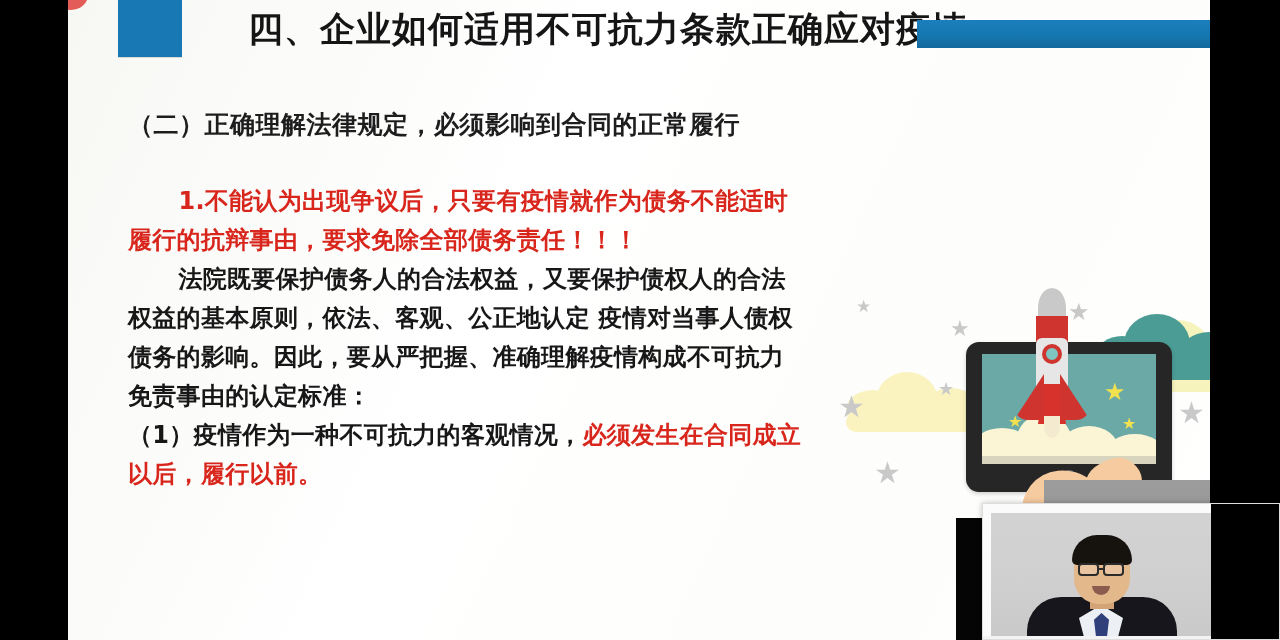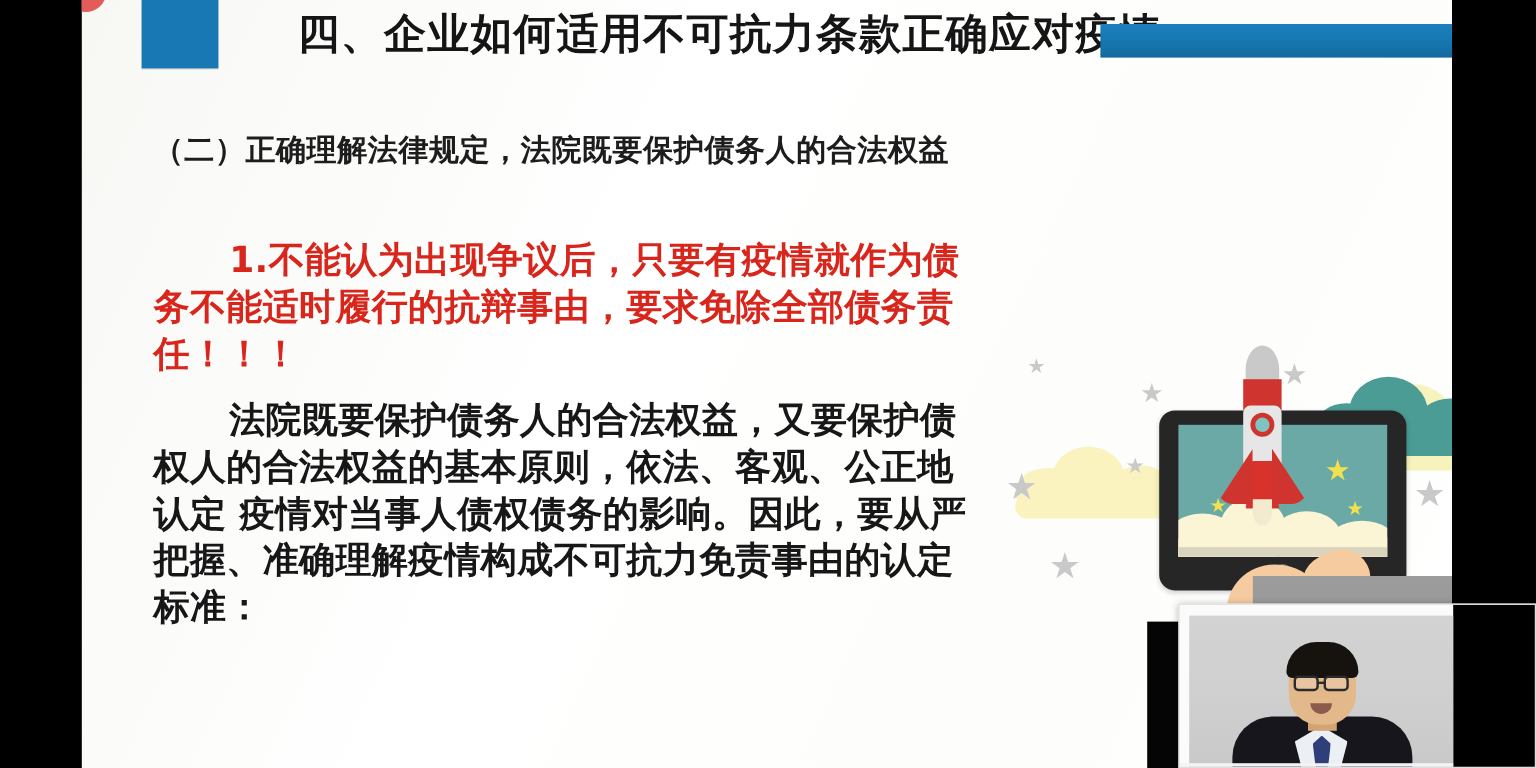--- a/index.html
+++ b/index.html
@@ -34,22 +34,22 @@
   #title-bar{position:absolute;left:799px;top:20px;width:343px;height:28px;
       background:linear-gradient(180deg,#1c7fbd 0%,#1576ae 60%,#14699d 100%);}
 
   
   #subtitle{position:absolute;left:60px;top:108px;z-index:4;
       font-size:25px;font-weight:bold;color:#1d1d1d;letter-spacing:.5px;
       white-space:nowrap;}
 
   
   #body{position:absolute;left:60px;top:182px;width:680px;z-index:4;}
-  .p{font-size:30px;font-weight:bold;line-height:39px;color:#171717;
-     margin:16px 0 0 0;letter-spacing:.3px;}
+  .p{font-size:24px;font-weight:bold;line-height:39px;color:#171717;
+     margin:0 0 0 0;letter-spacing:.3px;}
   .p.indent{text-indent:2.1em;}
   .red{color:#d8261c;}
   .blk{color:#171717;}
   .p.red-para{color:#d8261c;}
 
   
   #art{position:absolute;left:770px;top:280px;width:440px;height:360px;z-index:2;}
   .star{position:absolute;color:#c9c9c9;line-height:1;user-select:none;}
   .cloud{position:absolute;}
   .cloud i{position:absolute;border-radius:50%;display:block;}
@@ -147,28 +147,29 @@
   <div id="slide">
 
     <div id="red-dot"></div>
 
     <div id="title-row">
       <div id="title-square"></div>
       <div id="title-text">四、企业如何适用不可抗力条款正确应对疫情</div>
       <div id="title-bar"></div>
     </div>
 
-    <div id="subtitle">（二）正确理解法律规定，法院既要保护债务人的合法权益</div>
+    <div id="subtitle">（二）正确理解法律规定，必须影响到合同的正常履行</div>
 
     <div id="body">
 
       <p class="p red-para indent">1.不能认为出现争议后，只要有疫情就作为债务不能适时履行的抗辩事由，要求免除全部债务责任！！！</p>
 
       <p class="p blk indent">法院既要保护债务人的合法权益，又要保护债权人的合法权益的基本原则，依法、客观、公正地认定 疫情对当事人债权债务的影响。因此，要从严把握、准确理解疫情构成不可抗力免责事由的认定标准：</p>
 
+      <p class="p"><span>（1）疫情作为一种不可抗力的客观情况，</span><span class="red">必须发生在合同成立以后，履行以前。</span></p>
 
 
     </div>
 
     <div id="art">
 
       <div class="cloud" id="cloud-y1">
         <i style="left:0px;top:22px;width:54px;height:40px;"></i>
         <i style="left:30px;top:4px;width:62px;height:58px;"></i>
         <i style="left:78px;top:20px;width:54px;height:42px;"></i>

